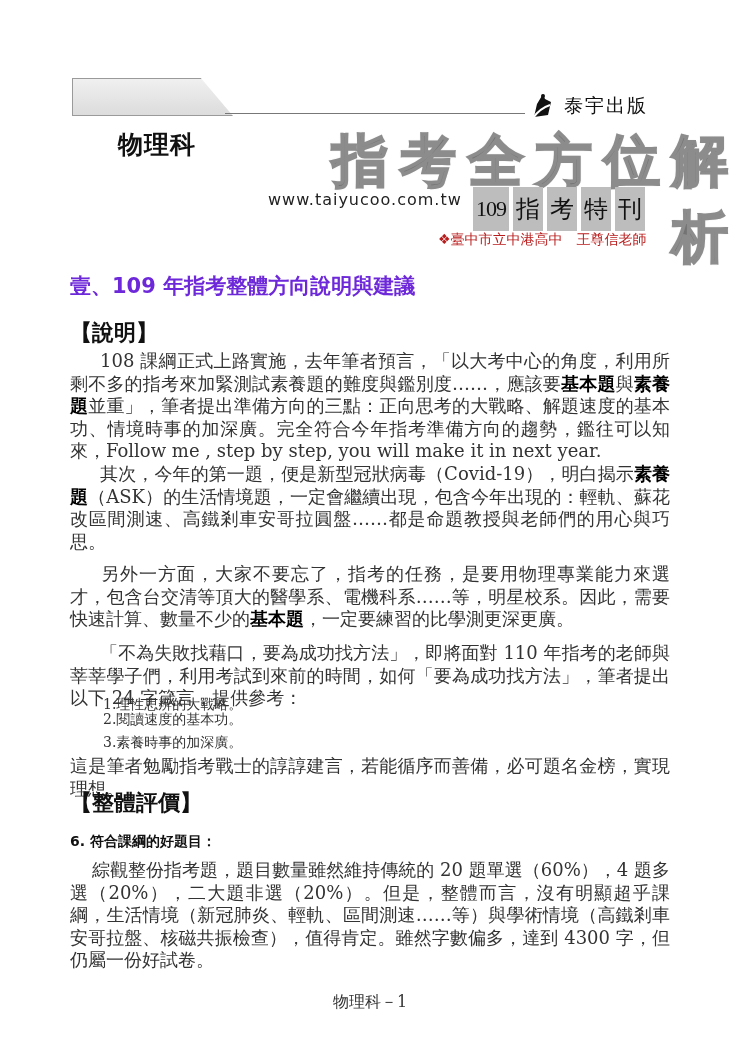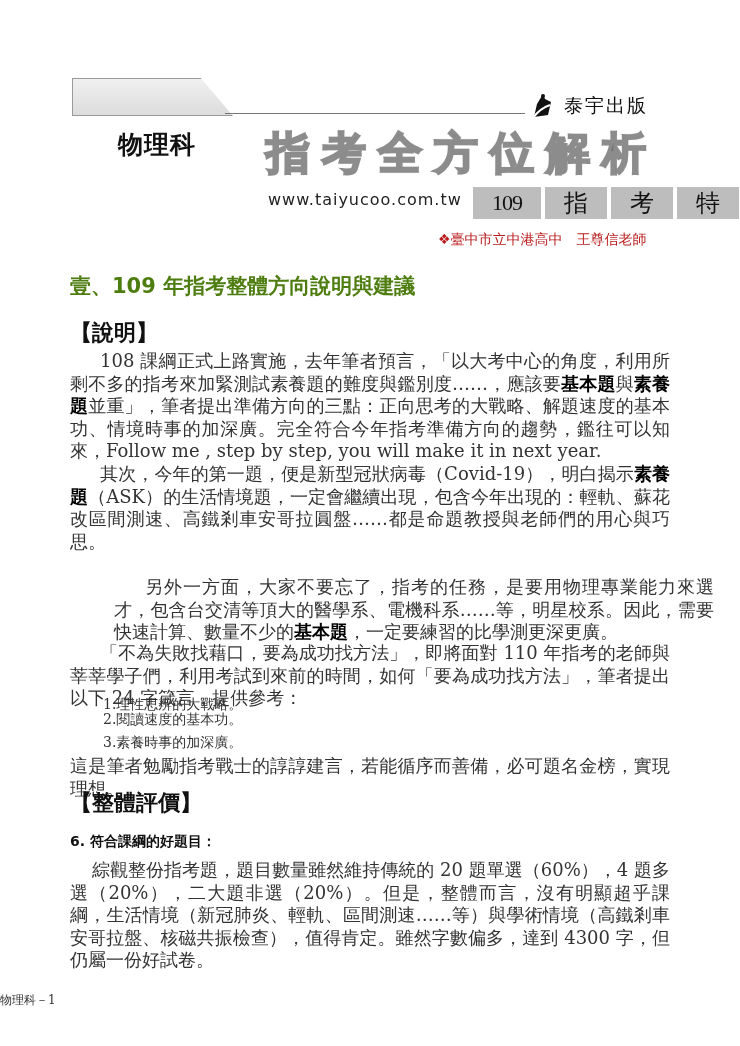--- a/index.html
+++ b/index.html
@@ -10,38 +10,38 @@
   
   .subject-tab { left:72px; top:78px; width:160px; height:36px;
     background:linear-gradient(#f0f0f0,#dcdcdc); border:1px solid #9a9a9a; border-right:none;
     clip-path:polygon(0 0, 80% 0, 100% 100%, 0 100%); }
   .subject-tab-text { left:118px; top:80px; font-family:"DejaVu Sans","Liberation Sans",sans-serif;
     font-size:25px; color:#111; font-weight:bold; letter-spacing:1px;margin-top:48px; }
   .header-rule { left:225px; top:113px; width:300px; height:1px; background:#777; }
   .publisher { left:530px; top:93px; display:flex; align-items:center; gap:8px; }
   .publisher-name { font-family:"DejaVu Sans","Liberation Sans",sans-serif; font-size:19px; color:#111; letter-spacing:2px; }
   .main-title { left:266px; top:124px; font-family:"DejaVu Sans","Liberation Sans",sans-serif;
-    font-size:44px; font-weight:bold; letter-spacing:12px; color:#737373;
+    font-size:56px; font-weight:bold; letter-spacing:12px; color:#737373;
     -webkit-text-stroke:2px #8c8c8c; text-shadow:0 0 2px #aaa;text-align:right; }
   .site-url { left:268px; top:190px; font-family:"DejaVu Sans","Liberation Sans",sans-serif; font-size:16px; color:#222; letter-spacing:1px; }
   .issue-row { left:473px; top:187px; display:flex; gap:4px; }
-  .issue-box { background:#bdbdbd; height:32px; display:flex; align-items:center; justify-content:center;
-    font-family:"DejaVu Sans","Liberation Sans",sans-serif; font-size:24px; color:#111; padding:0 19px; }
+  .issue-box { background:#bdbdbd; height:44px; display:flex; align-items:center; justify-content:center;
+    font-family:"DejaVu Sans","Liberation Sans",sans-serif; font-size:24px; color:#111; padding:0 3px; }
   .issue-box.num { font-family:"Liberation Serif",serif; font-size:22px; letter-spacing:-1px; }
   .author { left:438px; top:231px; font-family:"DejaVu Sans","Liberation Sans",sans-serif; font-size:14px; color:#b91c1c; }
 
   
-  .section-heading { left:70px; top:272px; font-size:21px; font-family:"DejaVu Sans","Liberation Sans",sans-serif; font-weight:bold; color:#4d7c0f; }
+  .section-heading { left:70px; top:272px; font-size:21px; font-family:"DejaVu Sans","Liberation Sans",sans-serif; font-weight:bold; color:#6d28d9; }
   .sub-heading { font-family:"DejaVu Sans","Liberation Sans",sans-serif; font-weight:bold; font-size:22px; color:#111; }
   .para { left:70px; width:600px; font-size:18px; line-height:22.5px; color:#333; text-align:justify; }
   .para .ind { display:inline-block; width:30px; }
   .para b { color:#000; font-family:"DejaVu Sans","Liberation Sans",sans-serif; }
   .list-item { left:103px; font-size:14px; color:#333; }
   .numbered-heading { left:70px; top:833px; font-family:"DejaVu Sans","Liberation Sans",sans-serif; font-weight:bold; font-size:14px; color:#111; }
-  .page-number { left:0; width:740px; top:992px; text-align:left; font-size:12px; color:#333; }
+  .page-number { left:0; width:740px; top:992px; text-align:center; font-size:16px; color:#333; }
 </style>
 </head>
 <body>
 
 <div class="abs subject-tab"></div>
 <div class="abs subject-tab-text">物理科</div>
 <div class="abs header-rule"></div>
 
 <div class="abs publisher">
   <svg width="26" height="26" viewBox="0 0 26 26">
@@ -66,21 +66,21 @@
 <div class="abs author">❖臺中市立中港高中　王尊信老師</div>
 
 <div class="abs section-heading">壹、109 年指考整體方向說明與建議</div>
 
 <div class="abs sub-heading" style="left:70px; top:318px;">【說明】</div>
 
 <div class="abs para" style="top:350px;"><span class="ind"></span><span>108 課綱正式上路實施，去年筆者預言，「以大考中心的角度，利用所剩不多的指考來加緊測試素養題的難度與鑑別度……，應該要</span><b>基本題</b><span>與</span><b>素養題</b><span>並重」，筆者提出準備方向的三點：正向思考的大戰略、解題速度的基本功、情境時事的加深廣。完全符合今年指考準備方向的趨勢，鑑往可以知來，Follow me , step by step, you will make it in next year.</span></div>
 
 <div class="abs para" style="top:463px;"><span class="ind"></span><span>其次，今年的第一題，便是新型冠狀病毒（Covid-19），明白揭示</span><b>素養題</b><span>（ASK）的生活情境題，一定會繼續出現，包含今年出現的：輕軌、蘇花改區間測速、高鐵剎車安哥拉圓盤……都是命題教授與老師們的用心與巧思。</span></div>
 
-<div class="abs para" style="top:576px;margin-left:44px;"><span class="ind"></span><span>另外一方面，大家不要忘了，指考的任務，是要用物理專業能力來選才，包含台交清等頂大的醫學系、電機科系……等，明星校系。因此，需要快速計算、數量不少的</span><b>基本題</b><span>，一定要練習的比學測更深更廣。</span></div>
+<div class="abs para" style="top:563px;"><span class="ind"></span><span>另外一方面，大家不要忘了，指考的任務，是要用物理專業能力來選才，包含台交清等頂大的醫學系、電機科系……等，明星校系。因此，需要快速計算、數量不少的</span><b>基本題</b><span>，一定要練習的比學測更深更廣。</span></div>
 
 <div class="abs para" style="top:642px;"><span class="ind"></span><span>「不為失敗找藉口，要為成功找方法」，即將面對 110 年指考的老師與莘莘學子們，利用考試到來前的時間，如何「要為成功找方法」，筆者提出以下 24 字箴言，提供參考：</span></div>
 
 <div class="abs list-item" style="top:696px;">1.理性思辨的大戰略。</div>
 <div class="abs list-item" style="top:711px;">2.閱讀速度的基本功。</div>
 <div class="abs list-item" style="top:734px;">3.素養時事的加深廣。</div>
 <div class="abs para" style="top:755px;">這是筆者勉勵指考戰士的諄諄建言，若能循序而善備，必可題名金榜，實現理想。</div>
 
 <div class="abs sub-heading" style="left:70px; top:788px;">【整體評價】</div>
 <div class="abs numbered-heading">6.  符合課綱的好題目：</div>

